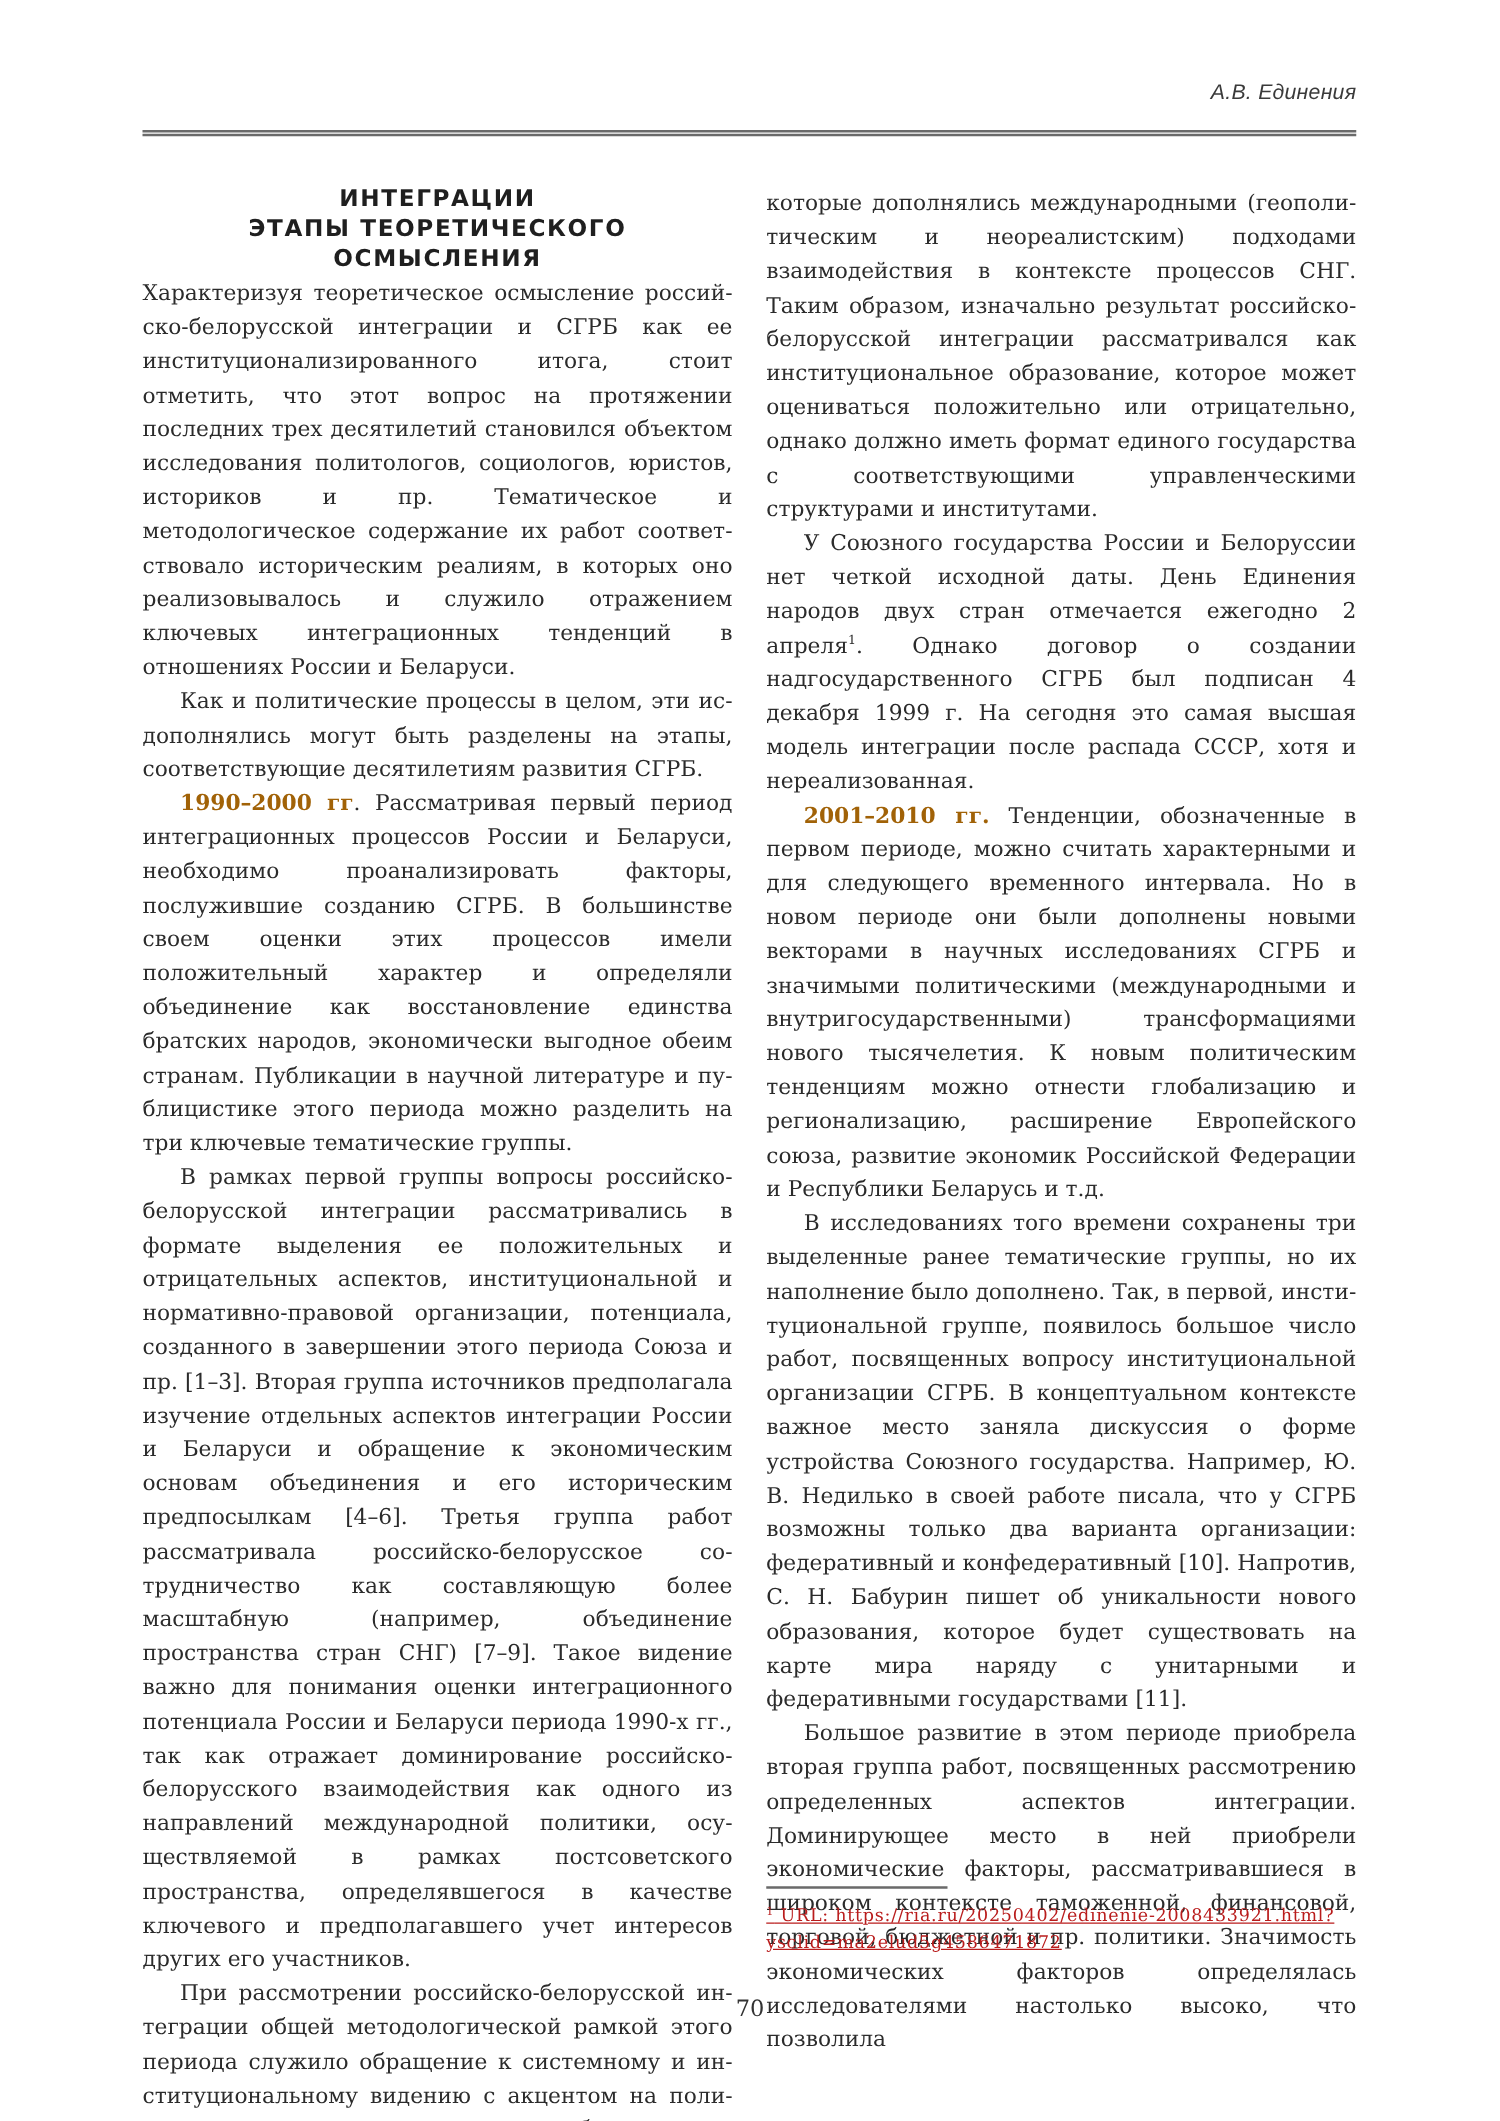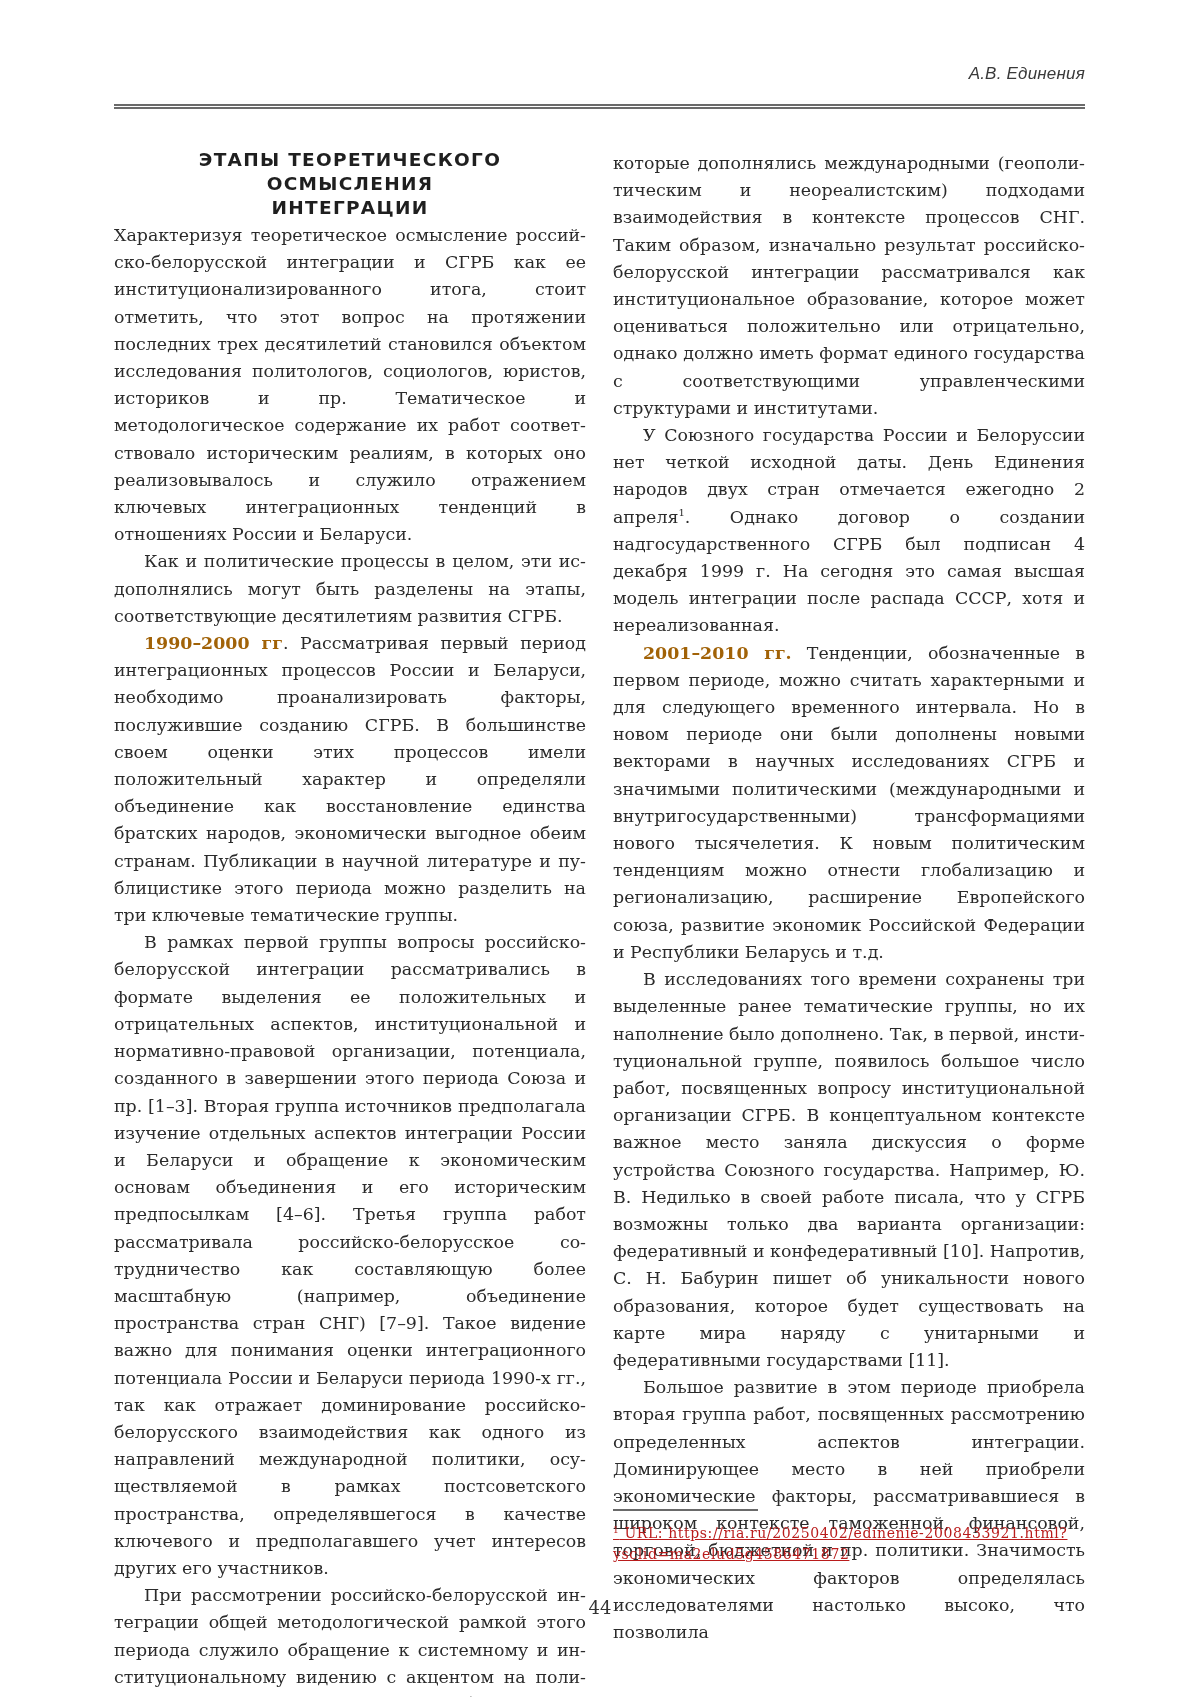--- a/index.html
+++ b/index.html
@@ -45,34 +45,34 @@
   }
 </style>
 </head>
 <body>
 
 <div class="running-head">А.В. Единения</div>
 <div class="head-rule"></div>
 
 <div class="column col-left">
   <div class="section-title">
+    <div>ИНТЕГРАЦИИ</div>
     <div>ЭТАПЫ ТЕОРЕТИЧЕСКОГО ОСМЫСЛЕНИЯ</div>
-    <div>ИНТЕГРАЦИИ</div>
   </div>
   <p class="para">Характеризуя теоретическое осмысление россий­ско-белорусской интеграции и СГРБ как ее институ­ционализированного итога, стоит отметить, что этот вопрос на протяжении последних трех десятилетий становился объектом исследования политологов, социологов, юристов, историков и пр. Тематическое и методологическое содержание их работ соответ­ствовало историческим реалиям, в которых оно реализовывалось и служило отражением ключевых интеграционных тенденций в отношениях России и Беларуси.</p>
   <p class="para indent">Как и политические процессы в целом, эти ис­дополнялись могут быть разделены на этапы, соот­ветствующие десятилетиям развития СГРБ.</p>
   <p class="para indent"><b>1990–2000 гг</b><span>. Рассматривая первый период ин­теграционных процессов России и Беларуси, необ­ходимо проанализировать факторы, послужившие созданию СГРБ. В большинстве своем оценки этих процессов имели положительный характер и опре­деляли объединение как восстановление единства братских народов, экономически выгодное обеим странам. Публикации в научной литературе и пу­блицистике этого периода можно разделить на три ключевые тематические группы.</span></p>
   <p class="para indent">В рамках первой группы вопросы российско-бе­лорусской интеграции рассматривались в формате выделения ее положительных и отрицательных аспектов, институциональной и нормативно-пра­вовой организации, потенциала, созданного в за­вершении этого периода Союза и пр. [1–3]. Вторая группа источников предполагала изучение отдель­ных аспектов интеграции России и Беларуси и обра­щение к экономическим основам объединения и его историческим предпосылкам [4–6]. Третья группа работ рассматривала российско-белорусское со­трудничество как составляющую более масштабную (например, объединение пространства стран СНГ) [7–9]. Такое видение важно для понимания оценки интеграционного потенциала России и Беларуси периода 1990-х гг., так как отражает доминирование российско-белорусского взаимодействия как одного из направлений международной политики, осу­ществляемой в рамках постсоветского пространства, определявшегося в качестве ключевого и предпо­лагавшего учет интересов других его участников.</p>
   <p class="para indent">При рассмотрении российско-белорусской ин­теграции общей методологической рамкой этого периода служило обращение к системному и ин­ституциональному видению с акцентом на поли­тические и экономические аспекты объединения,</p>
 </div>
 
 <div class="column col-right">
   <p class="para">которые дополнялись международными (геополи­тическим и неореалистским) подходами взаимодей­ствия в контексте процессов СНГ. Таким образом, изначально результат российско-белорусской ин­теграции рассматривался как институциональное образование, которое может оцениваться положи­тельно или отрицательно, однако должно иметь формат единого государства с соответствующими управленческими структурами и институтами.</p>
   <p class="para indent"><span>У Союзного государства России и Белоруссии нет четкой исходной даты. День Единения народов двух стран отмечается ежегодно 2 апреля</span><sup class="fn">1</sup><span>. Однако договор о создании надгосударственного СГРБ был подписан 4 декабря 1999 г. На сегодня это самая высшая модель интеграции после распада СССР, хотя и нереализованная.</span></p>
   <p class="para indent"><b>2001–2010 гг.</b><span> Тенденции, обозначенные в пер­вом периоде, можно считать характерными и для следующего временного интервала. Но в новом периоде они были дополнены новыми векторами в научных исследованиях СГРБ и значимыми поли­тическими (международными и внутригосударст­венными) трансформациями нового тысячелетия. К новым политическим тенденциям можно отнести глобализацию и регионализацию, расширение Ев­ропейского союза, развитие экономик Российской Федерации и Республики Беларусь и т.д.</span></p>
   <p class="para indent">В исследованиях того времени сохранены три выделенные ранее тематические группы, но их наполнение было дополнено. Так, в первой, инсти­туциональной группе, появилось большое число работ, посвященных вопросу институциональной организации СГРБ. В концептуальном контексте важное место заняла дискуссия о форме устройства Союзного государства. Например, Ю. В. Недилько в своей работе писала, что у СГРБ возможны только два варианта организации: федеративный и конфе­деративный [10]. Напротив, С. Н. Бабурин пишет об уникальности нового образования, которое будет существовать на карте мира наряду с унитарными и федеративными государствами [11].</p>
   <p class="para indent">Большое развитие в этом периоде приобрела вторая группа работ, посвященных рассмотрению определенных аспектов интеграции. Доминирующее место в ней приобрели экономические факторы, рас­сматривавшиеся в широком контексте таможенной, финансовой, торговой, бюджетной и пр. политики. Значимость экономических факторов определялась исследователями настолько высоко, что позволила</p>
 </div>
 
 <div class="footnote-rule"></div>
 <div class="footnote"><sup>1</sup><span> URL: https://ria.ru/20250402/edinenie-2008433921.html?ysclid=ma2elud5g4586471872</span></div>
 
-<div class="page-number">44</div>
+<div class="page-number">70</div>
 
 </body></html>

